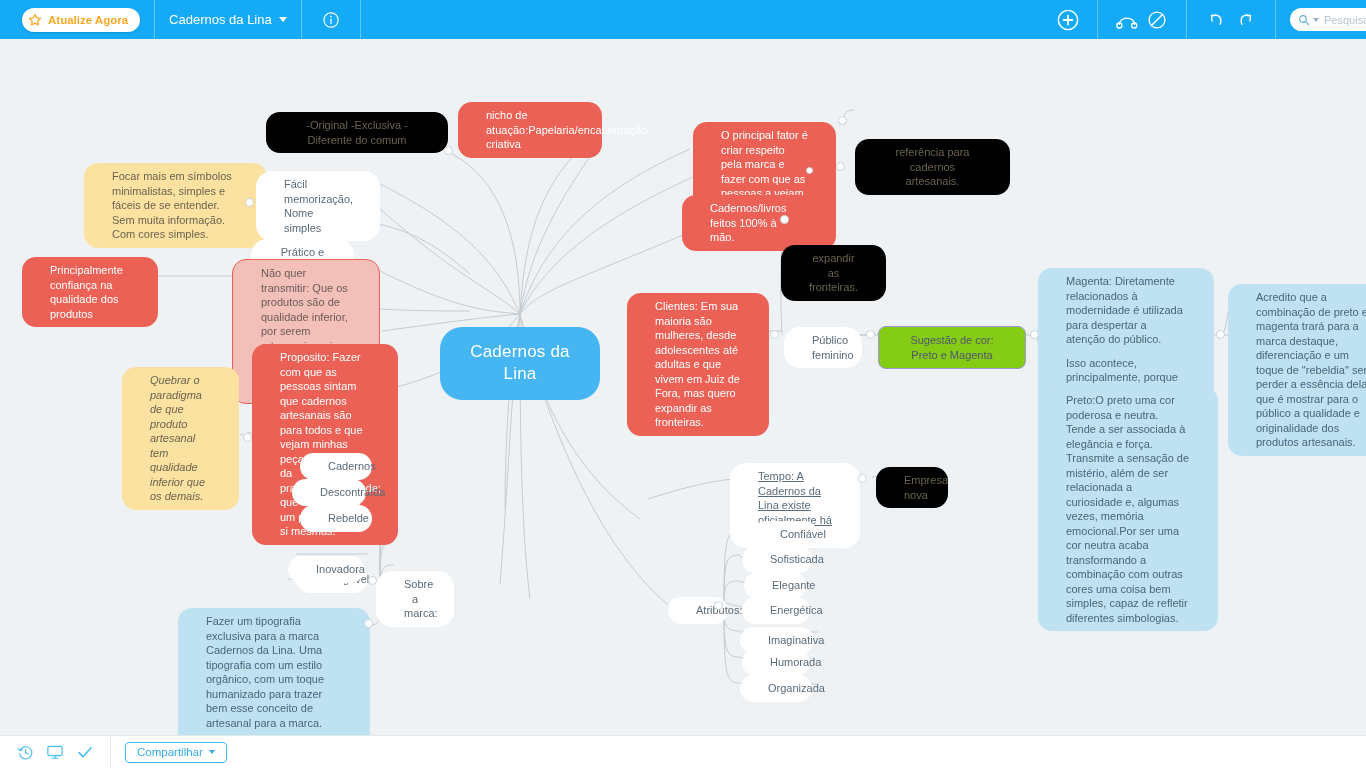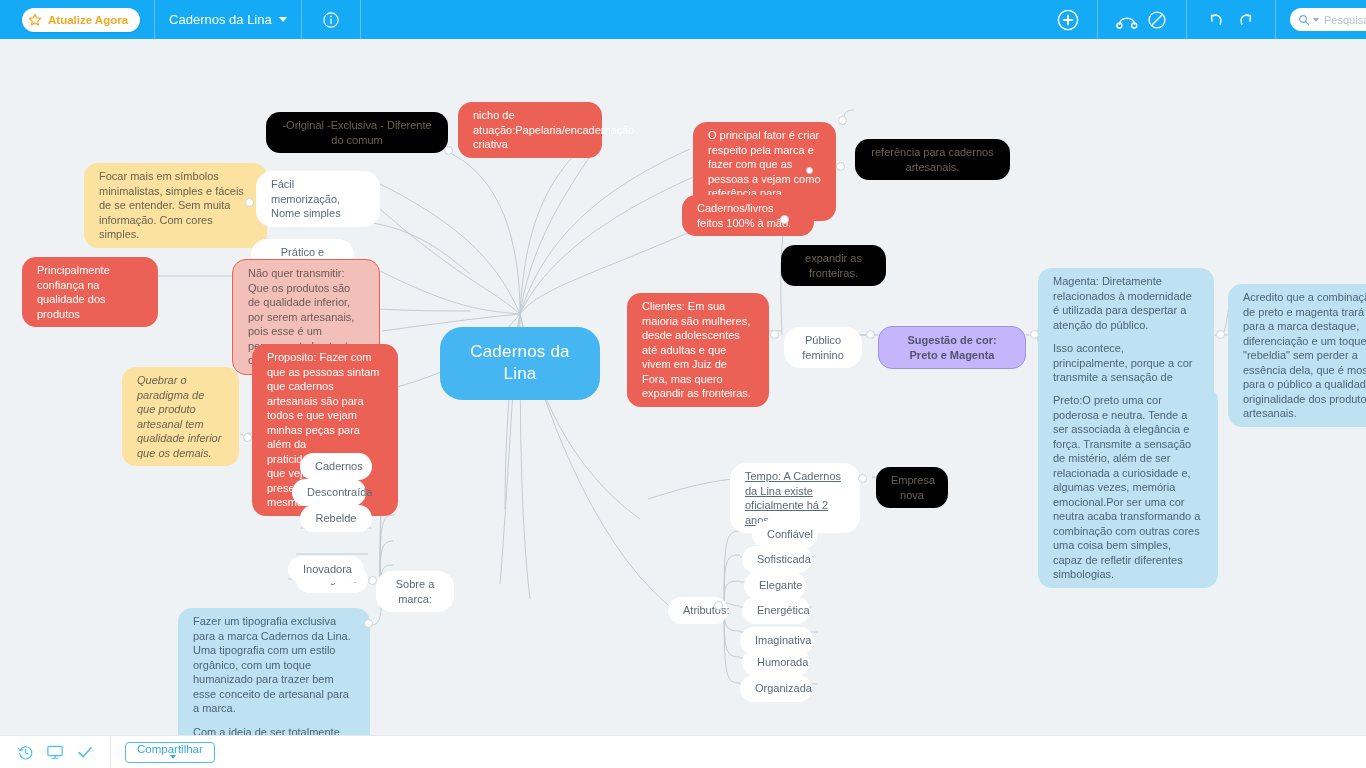--- a/index.html
+++ b/index.html
@@ -92,21 +92,21 @@
     width: 1366px; height: 696px;
     background: #eef2f5;
     overflow: hidden;
   }
   #wires { position: absolute; top:0; left:0; width:1366px; height:696px; }
 
   
   .node {
     position: absolute;
     border-radius: 14px;
-    padding: 6px 15px;
+    padding: 6px 28px;
     font-size: 11px;
     line-height: 1.32;
     color: #5a6b78;
     background: #ffffff;
     z-index: 5;
     cursor: default;
   }
   .node.plain {
     background: #ffffff;
     border-radius: 16px;
@@ -124,24 +124,23 @@
   .node.yellow { background: #FCE2A0; color: #6b6350; margin-left: 24px; }
   .node.yellow-pill { background: #000000; color: #6b6350; border-radius: 14px; }
   .node.red { background: #EC6155; color: #ffffff; }
   .node.red-soft {
     background: #F2C0B9; color: #6d5a58;
     border: 1px solid #EC6155;
     border-radius: 14px;
   }
   .node.blue-soft { background: #BFE2F2; color: #4b6573; }
   .node.lavender {
-    background: #c4b5fd; color: #53556b;
+    background: #84cc16; color: #53556b;
     border: 1px solid #9F93DE;
-    border-radius: 14px;
-    font-weight: bold;
+    border-radius: 8px;
   }
   .node p { margin: 0; }
   .node p + p { margin-top: 9px; }
 
   
   .dot {
     position: absolute;
     width: 9px; height: 9px;
     border-radius: 50%;
     background: #ffffff;
@@ -173,21 +172,20 @@
   #share-btn {
     margin-left: 14px;
     border: 1px solid #49BDF7;
     border-radius: 4px;
     height: 21px;
     display: flex; align-items: center;
     padding: 0 11px;
     color: #35A9EC; font-size: 11.5px;
     cursor: pointer;
     white-space: nowrap;
-    flex-direction: column;
   }
   #share-btn .caret {
     margin-left: 6px;
     width: 0; height: 0;
     border-left: 3.5px solid transparent;
     border-right: 3.5px solid transparent;
     border-top: 4.5px solid #35A9EC;
   }
 </style>
 </head>

